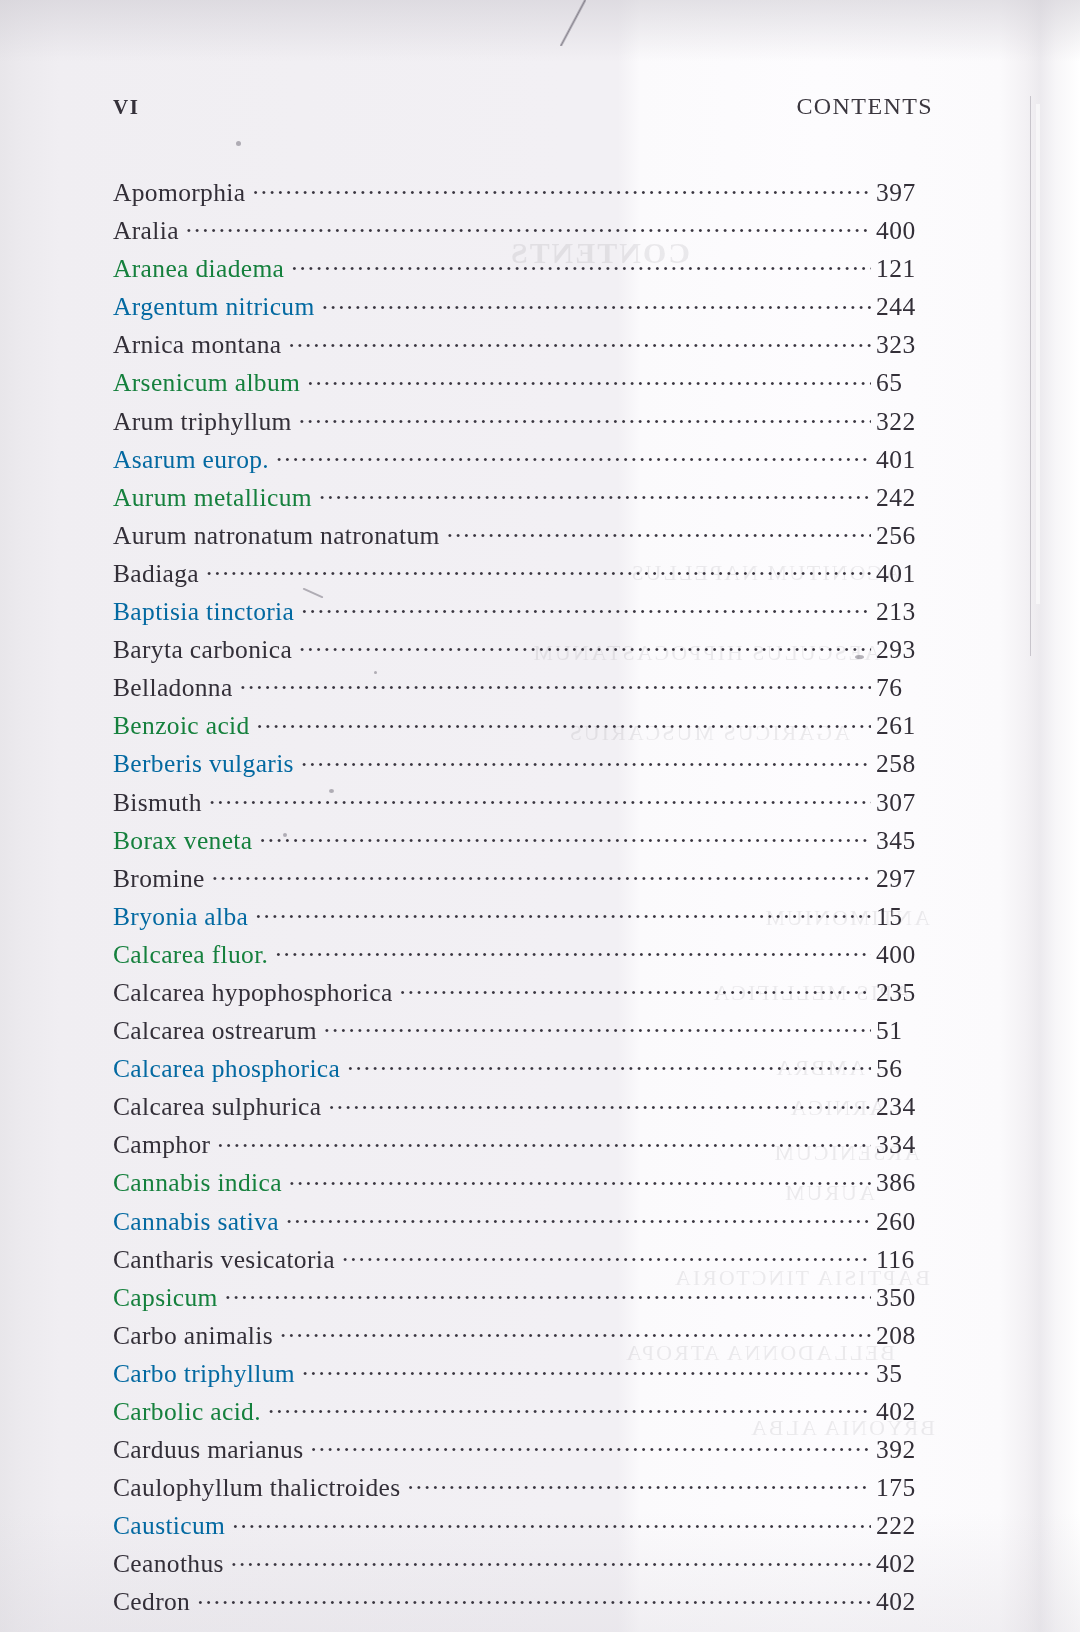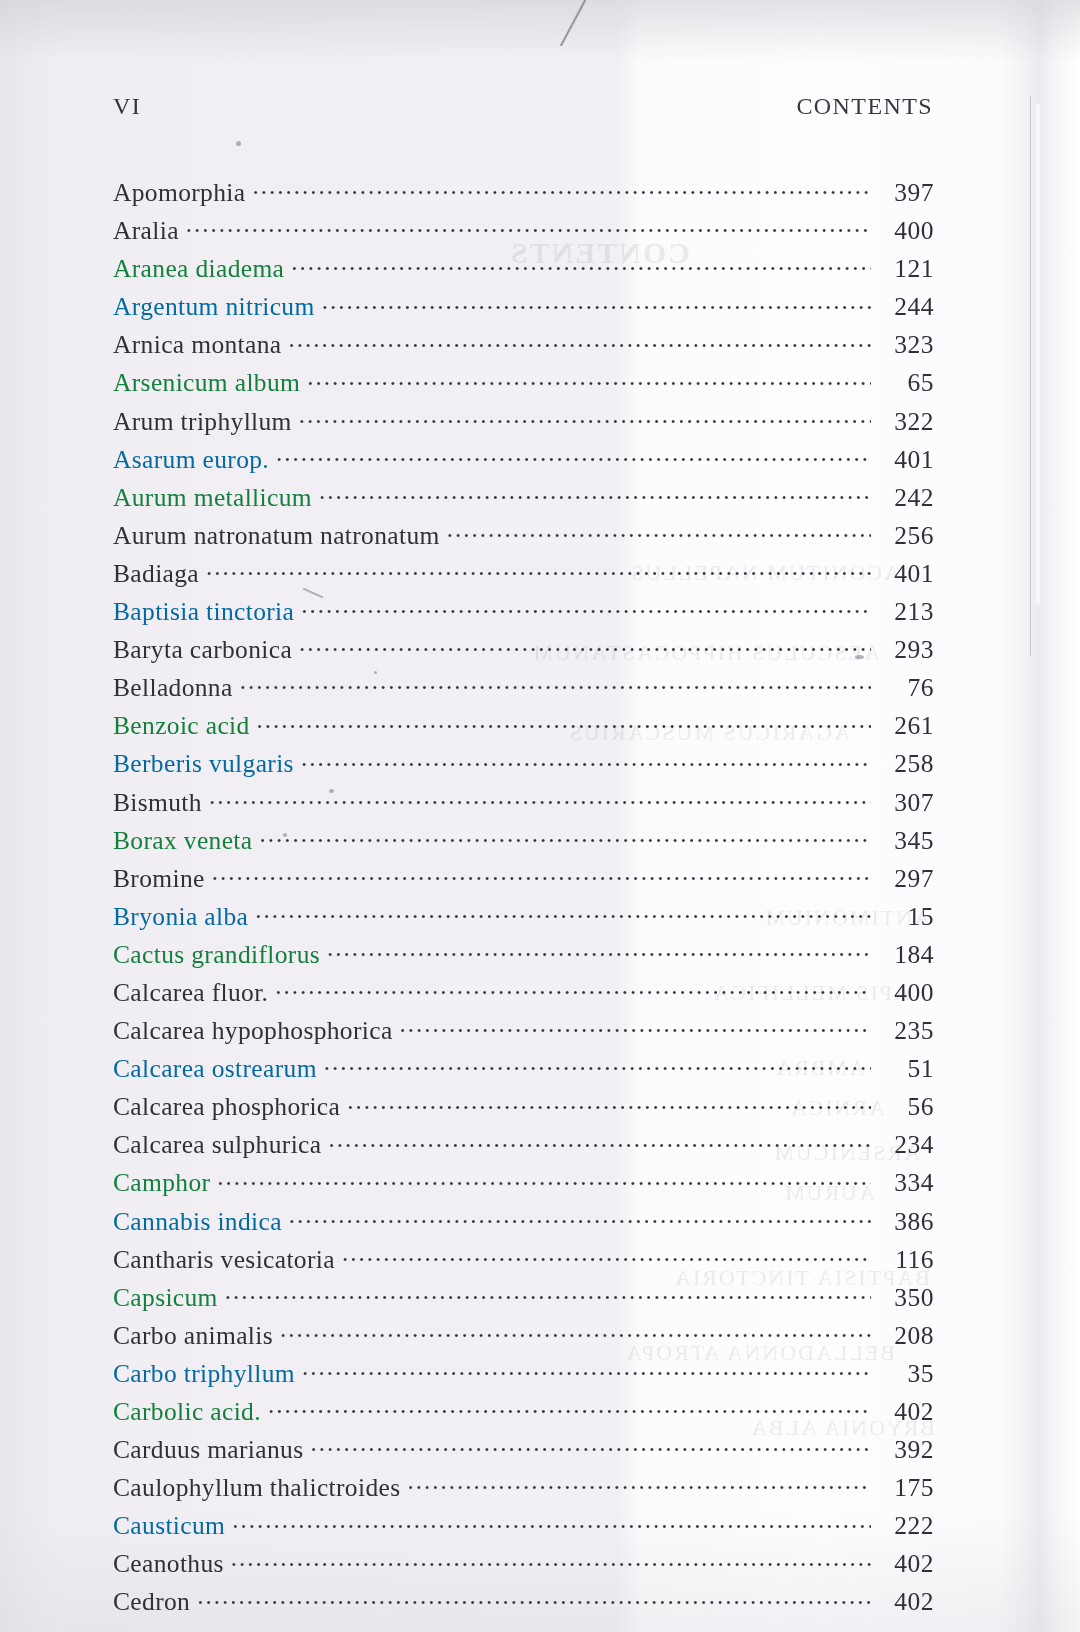--- a/index.html
+++ b/index.html
@@ -106,22 +106,22 @@
     position: absolute;
     top: 93px;
     left: 113px;
     width: 820px;
     display: flex;
     justify-content: space-between;
     align-items: baseline;
     color: #35313a;
   }
   .folio {
-    font-size: 24px;
-    font-weight: normal;
+    font-size: 21px;
+    font-weight: bold;
     letter-spacing: 1.5px;
   }
   .head-title {
     font-size: 24px;
     letter-spacing: 1.4px;
     color: #3b373f;
   }
 
   .toc {
     position: absolute;
@@ -154,21 +154,20 @@
     position: absolute;
     left: 0;
     bottom: 0.03em;
     white-space: nowrap;
     letter-spacing: 2.0px;
     font-size: 25px;
     color: #3a3640;
   }
   .toc-page {
     white-space: nowrap;
-    text-align: right;
     min-width: 58px;
     letter-spacing: 0.5px;
   }
 
   
   .toc-row:nth-child(3n) .toc-label { color: #15803d; }
   .toc-row:nth-child(4n) .toc-label { color: #0369a1; }
 </style>
 </head>
 <body>
@@ -307,25 +306,20 @@
           <span class="toc-label">Bromine</span>
           <span class="toc-leader"></span>
           <span class="toc-page">297</span>
         </div>
         <div class="toc-row">
           <span class="toc-label">Bryonia alba</span>
           <span class="toc-leader"></span>
           <span class="toc-page">15</span>
         </div>
         <div class="toc-row">
-          <span class="toc-label">Cactus grandiflorus</span>
-          <span class="toc-leader"></span>
-          <span class="toc-page">184</span>
-        </div>
-        <div class="toc-row">
           <span class="toc-label">Calcarea fluor.</span>
           <span class="toc-leader"></span>
           <span class="toc-page">400</span>
         </div>
         <div class="toc-row">
           <span class="toc-label">Calcarea hypophosphorica</span>
           <span class="toc-leader"></span>
           <span class="toc-page">235</span>
         </div>
         <div class="toc-row">
@@ -345,20 +339,25 @@
         </div>
         <div class="toc-row">
           <span class="toc-label">Camphor</span>
           <span class="toc-leader"></span>
           <span class="toc-page">334</span>
         </div>
         <div class="toc-row">
           <span class="toc-label">Cannabis indica</span>
           <span class="toc-leader"></span>
           <span class="toc-page">386</span>
+        </div>
+        <div class="toc-row">
+          <span class="toc-label">Cannabis sativa</span>
+          <span class="toc-leader"></span>
+          <span class="toc-page">260</span>
         </div>
         <div class="toc-row">
           <span class="toc-label">Cantharis vesicatoria</span>
           <span class="toc-leader"></span>
           <span class="toc-page">116</span>
         </div>
         <div class="toc-row">
           <span class="toc-label">Capsicum</span>
           <span class="toc-leader"></span>
           <span class="toc-page">350</span>

